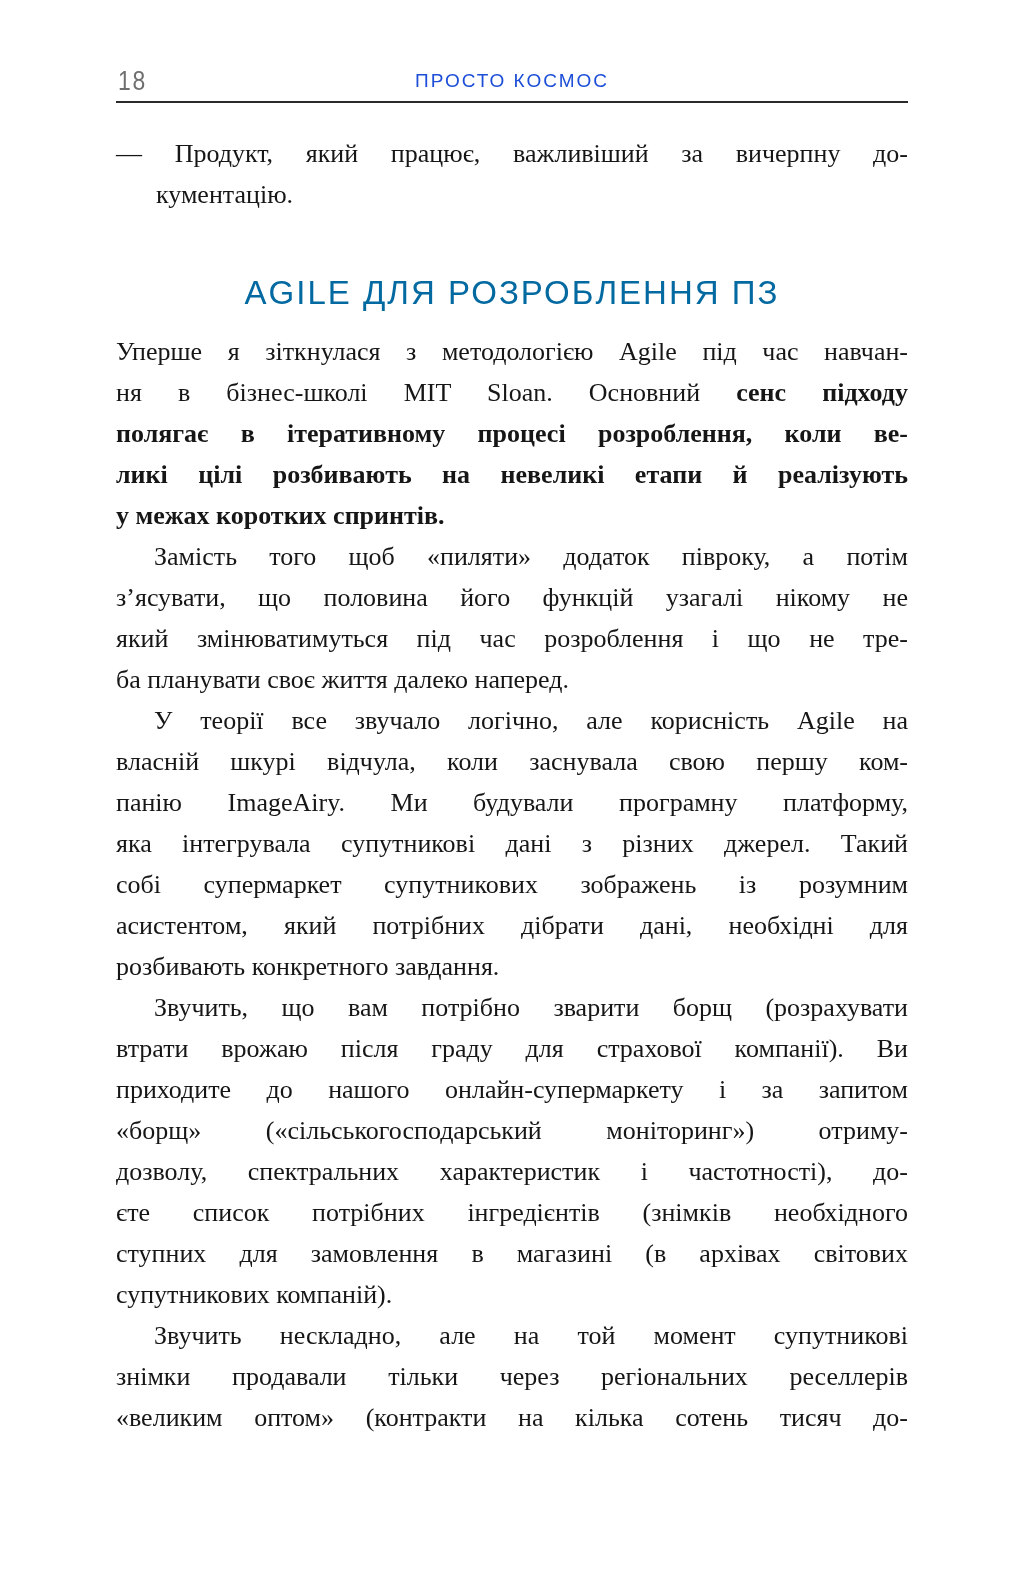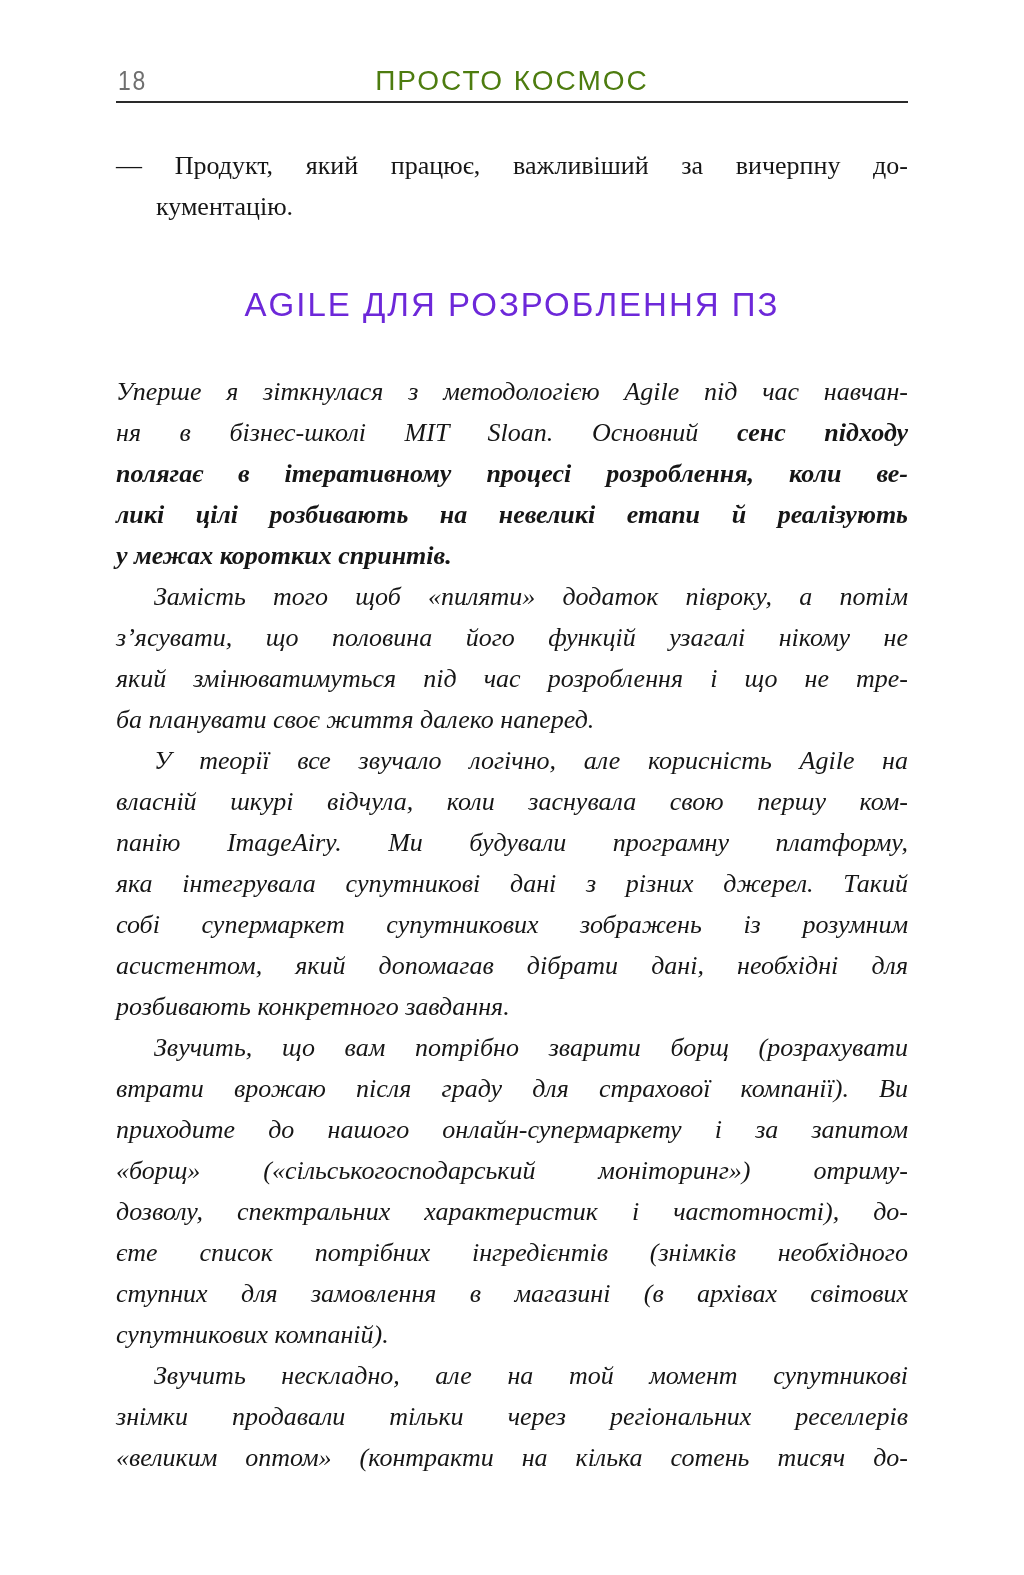--- a/index.html
+++ b/index.html
@@ -21,44 +21,44 @@
   }
   .page-number {
     position: absolute; left: 2px; top: 0;
     font-size: 27px; line-height: 30px;
     color: #6f6f6f; letter-spacing: 2px;
     transform: scaleX(0.85); transform-origin: left;
   }
   .running-title {
     position: absolute; left: 0; right: 0; top: 0;
     text-align: center;
-    font-size: 28px; line-height: 30px;
-    color: #4d7c0f; letter-spacing: 2px;
+    font-size: 19px; line-height: 30px;
+    color: #1d4ed8; letter-spacing: 2px;
   }
   .header-rule {
     margin-top: 5px;
     border: 0; border-top: 2px solid #2a2a2a;
     width: 100%;
   }
 
   
-  .quote-block { margin-top: 42px; }
+  .quote-block { margin-top: 30px; }
 
   
   .section-heading {
     margin-top: 58px;
     text-align: center;
     font-family: "Liberation Sans", sans-serif;
     font-weight: 400;
     font-size: 33px; line-height: 40px;
-    color: #6d28d9; letter-spacing: 2px;
+    color: #0369a1; letter-spacing: 2px;
   }
 
   
-  .text-block { margin-top: 46px; font-style: italic; }
+  .text-block { margin-top: 18px; }
 
   .para { margin: 0; }
   .line {
     font-size: 26px;
     line-height: 41px;
     text-align: justify;
     text-align-last: justify;
     white-space: normal;
   }
   .line.lastline { text-align-last: left; }
@@ -99,21 +99,21 @@
         <div class="line"><span>з’ясувати, що половина його функцій узагалі нікому не</span></div>
         <div class="line"><span>який змінюватимуться під час розроблення і що не тре-</span></div>
         <div class="line lastline"><span>ба планувати своє життя далеко наперед.</span></div>
       </div>
       <div class="para">
         <div class="line first-indent"><span>У теорії все звучало логічно, але корисність Agile на</span></div>
         <div class="line"><span>власній шкурі відчула, коли заснувала свою першу ком-</span></div>
         <div class="line"><span>панію ImageAiry. Ми будували програмну платформу,</span></div>
         <div class="line"><span>яка інтегрувала супутникові дані з різних джерел. Такий</span></div>
         <div class="line"><span>собі супермаркет супутникових зображень із розумним</span></div>
-        <div class="line"><span>асистентом, який допомагав дібрати дані, необхідні для</span></div>
+        <div class="line"><span>асистентом, який потрібних дібрати дані, необхідні для</span></div>
         <div class="line lastline"><span>розбивають конкретного завдання.</span></div>
       </div>
       <div class="para">
         <div class="line first-indent"><span>Звучить, що вам потрібно зварити борщ (розрахувати</span></div>
         <div class="line"><span>втрати врожаю після граду для страхової компанії). Ви</span></div>
         <div class="line"><span>приходите до нашого онлайн-супермаркету і за запитом</span></div>
         <div class="line"><span>«борщ» («сільськогосподарський моніторинг») отриму-</span></div>
         <div class="line"><span>дозволу, спектральних характеристик і частотності), до-</span></div>
         <div class="line"><span>єте список потрібних інгредієнтів (знімків необхідного</span></div>
         <div class="line"><span>ступних для замовлення в магазині (в архівах світових</span></div>

